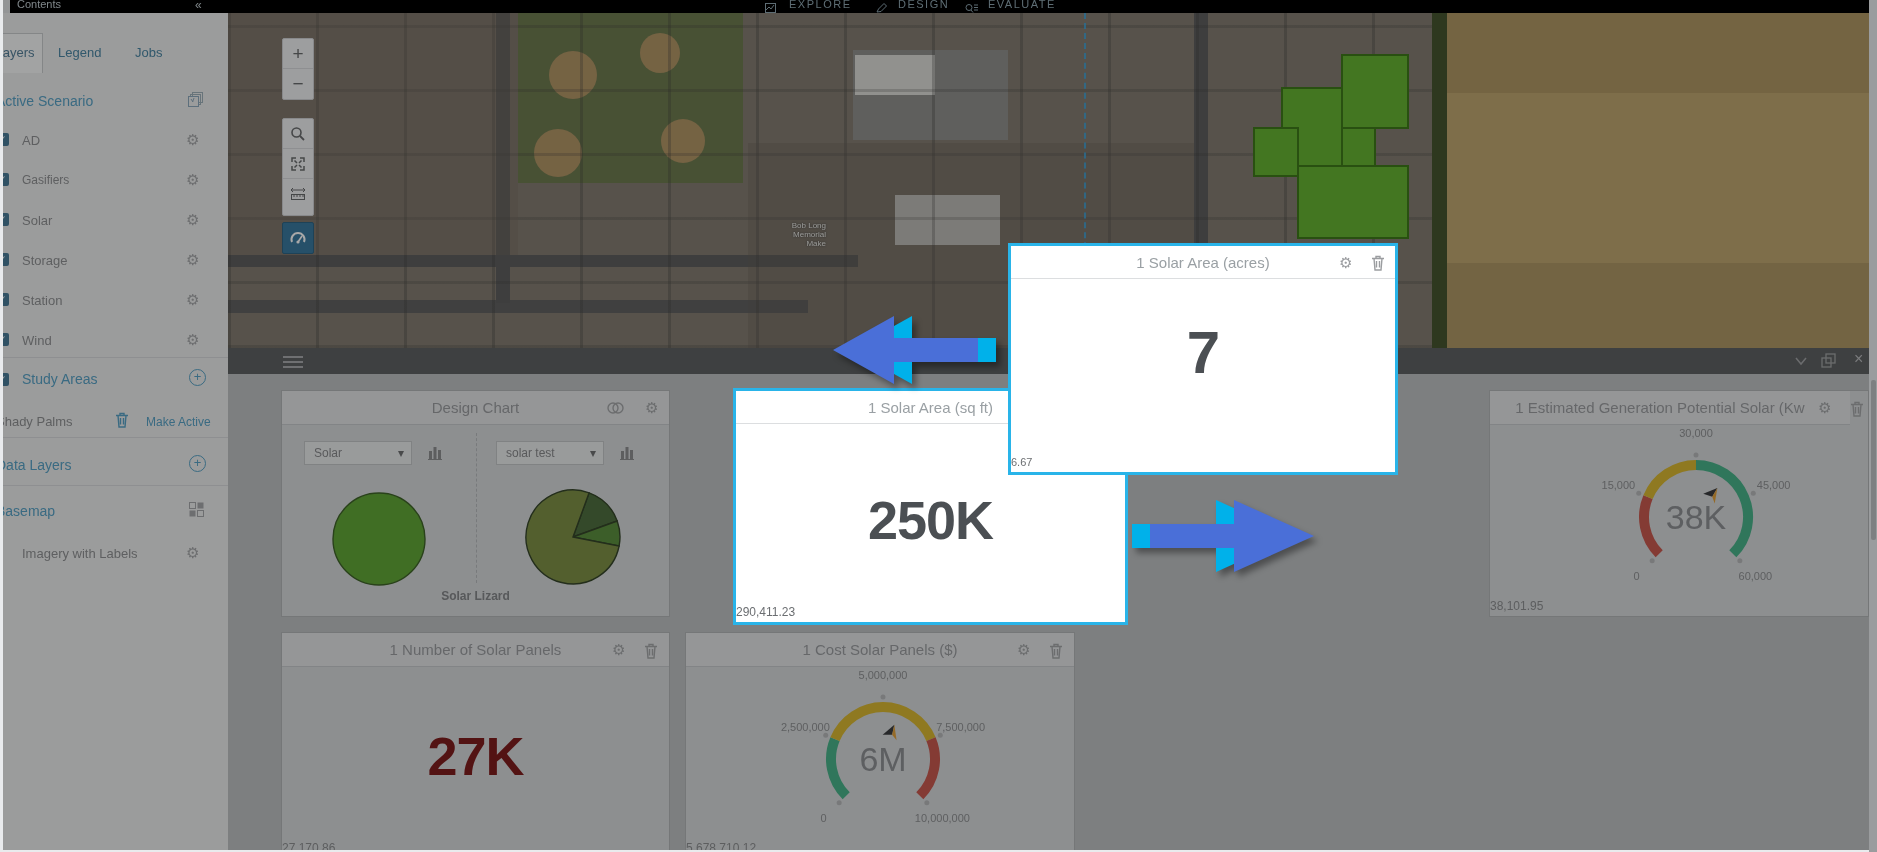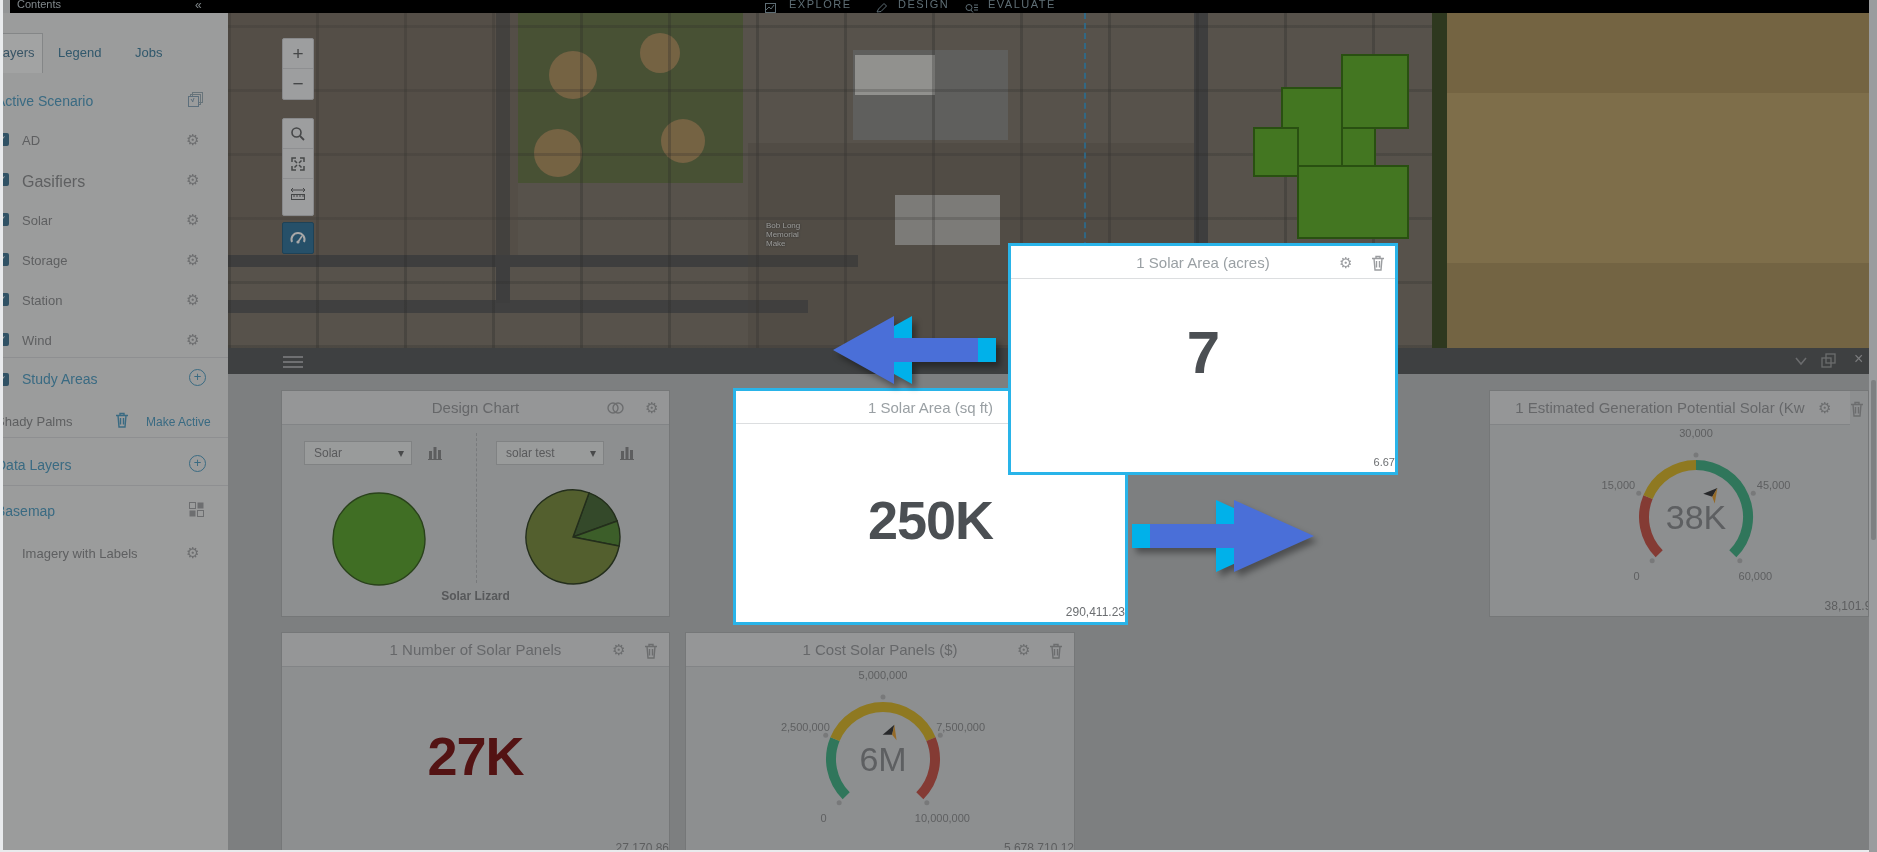--- a/index.html
+++ b/index.html
@@ -28,21 +28,21 @@
 .mbtn{width:30px;height:30px;display:flex;align-items:center;justify-content:center;color:#6a6c6e;font-size:19px;border-bottom:1px solid #d8dadc}
 .mbtn:last-child{border-bottom:none}
 
 .darkbar{left:228px;top:348px;width:1641px;height:26px;background:#5f6163}
 .dash{left:228px;top:374px;width:1641px;height:476px;background:#bec1c3}
 .panel{position:absolute;background:#d6d9db;border:1px solid #b2b5b7}
 .phead{position:absolute;left:0;top:0;right:0;height:34px;background:#e2e4e6;border-bottom:1px solid #c6c9cb}
 .ptitle{line-height:33px;text-align:center;color:#9b9da0;font-size:15px;white-space:nowrap;overflow:hidden;padding:0 10px}
 .pico{position:absolute;top:9px;font-size:15px;color:#a4a6a8;line-height:16px}
 .bigval{position:absolute;left:0;right:0;text-align:center;font-weight:600;color:#7f1d1d;letter-spacing:-1px}
-.detail{position:absolute;left:0;right:0;text-align:right;font-size:12px;color:#8d8f91}
+.detail{position:absolute;left:0;right:0;text-align:left;font-size:12px;color:#8d8f91}
 .sel{position:absolute;height:24px;background:#e9ebec;border:1px solid #c3c5c7;font-size:12px;color:#87898b;line-height:22px;padding-left:9px}
 .sel .caret{position:absolute;right:7px;top:0;color:#6f7173}
 
 .spot{position:absolute;background:#fff;border:3px solid #29b4e9;z-index:45}
 .spot .phead{background:#fff;border-bottom:1px solid #dcdee0;height:33px}
 .spot .ptitle{color:#9aa0a4}
 .spot .bigval{color:#4b4f53}
 .spot .detail{color:#6b6e71}
 .spot .pico{color:#9b9da0}
 
@@ -104,21 +104,21 @@
       </svg>
   </span>
 
   <div>
       <span class="chk" style="left:-7px;top:120px">✓</span>
       <span class="a sb-grey" style="left:19px;top:120px;font-size:13px">AD</span>
       <span class="gear" style="left:183px;top:119px">⚙</span>
     </div>
   <div>
       <span class="chk" style="left:-7px;top:160px">✓</span>
-      <span class="a sb-grey" style="left:19px;top:160px;font-size:16px">Gasifiers</span>
+      <span class="a sb-grey" style="left:19px;top:160px;font-size:12px">Gasifiers</span>
       <span class="gear" style="left:183px;top:159px">⚙</span>
     </div>
   <div>
       <span class="chk" style="left:-7px;top:200px">✓</span>
       <span class="a sb-grey" style="left:19px;top:200px;font-size:13px">Solar</span>
       <span class="gear" style="left:183px;top:199px">⚙</span>
     </div>
   <div>
       <span class="chk" style="left:-7px;top:240px">✓</span>
       <span class="a sb-grey" style="left:19px;top:240px;font-size:13px">Storage</span>
@@ -175,21 +175,21 @@
   <div class="a" style="left:627px;top:42px;width:80px;height:40px;background:#dcdcd8"></div>
   <div class="a" style="left:667px;top:182px;width:105px;height:50px;background:#e0e0dd"></div>
   <div class="a" style="left:0;top:242px;width:630px;height:12px;background:#5f5f5f"></div>
   <div class="a" style="left:0;top:287px;width:580px;height:13px;background:#626262"></div>
   <div class="a" style="left:268px;top:0;width:14px;height:290px;background:#5f5f5f"></div>
   <div class="a" style="left:966px;top:0;width:14px;height:335px;background:#5f5f5f"></div>
   <div class="grid-tex" style="left:0;top:0;width:1204px;height:335px"></div>
   <div class="a" style="left:0;top:0;width:290px;height:242px;background:rgba(120,110,95,.32)"></div>
   <div class="a" style="left:520px;top:130px;width:446px;height:205px;background:rgba(100,95,85,.28)"></div>
   <div class="a" style="left:856px;top:0;width:0;height:335px;border-left:2px dashed #3fa7df;opacity:.8"></div>
-  <div class="a" style="left:538px;top:208px;width:60px;text-align:left;font-size:8px;color:#e9e9e5;text-shadow:0 0 2px #333;line-height:9px">
+  <div class="a" style="left:538px;top:208px;width:60px;text-align:right;font-size:8px;color:#e9e9e5;text-shadow:0 0 2px #333;line-height:9px">
     <div>Bob Long</div>
       <div>Memorial</div>
       <div>Make</div>
   </div>
 
   <svg class="a" style="left:1015px;top:36px" width="180" height="205" viewBox="0 0 180 205">
     <g fill="#66b433" stroke="#3f7a1a" stroke-width="2">
       <rect x="99" y="6" width="66" height="73"></rect>
       <rect x="39" y="39" width="60" height="78"></rect>
       <rect x="11" y="79" width="44" height="48"></rect>

